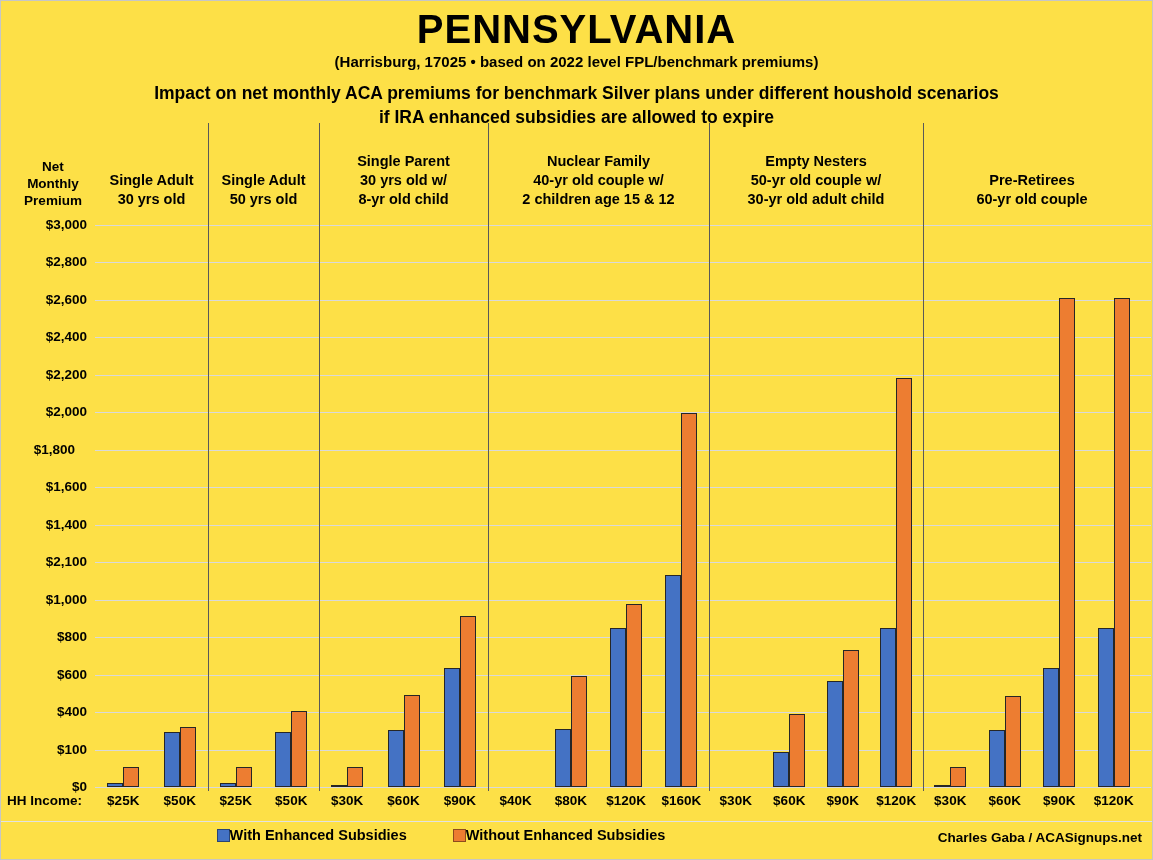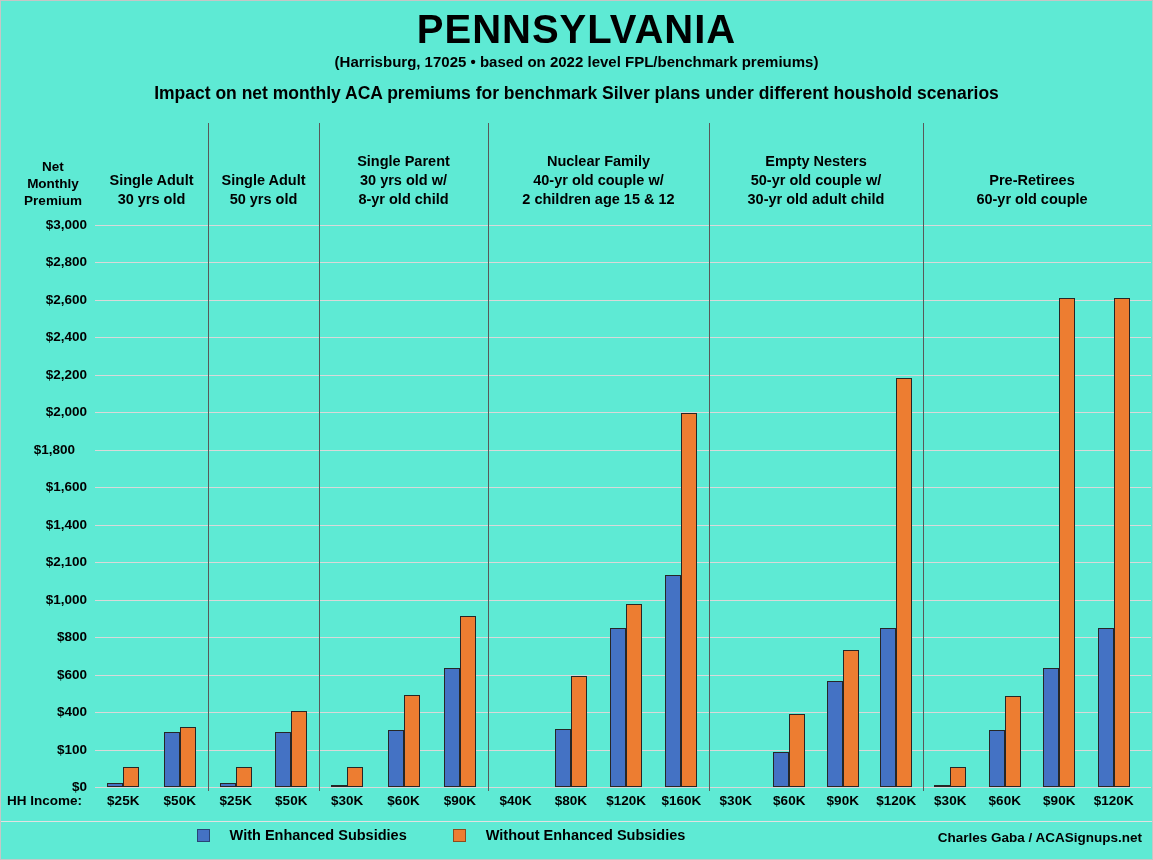--- a/index.html
+++ b/index.html
@@ -1,18 +1,18 @@
 <!DOCTYPE html>
 <html><head>
 <meta charset="utf-8">
 <style>
   html,body{margin:0;padding:0;background:#fff;}
   *{box-sizing:border-box;}
   #canvas{
-    position:relative;width:1153px;height:860px;background:#5eead4;
+    position:relative;width:1153px;height:860px;background:#fde047;
     border:1px solid #c6c6c6;overflow:hidden;
     font-family:"Liberation Sans","DejaVu Sans",sans-serif;color:#000;
   }
   .title{position:absolute;top:6px;left:0;width:100%;text-align:center;
     font-size:40px;font-weight:bold;letter-spacing:1px;}
   .subtitle{position:absolute;top:52px;left:0;width:100%;text-align:center;
     font-size:15px;font-weight:bold;}
   .heading{position:absolute;top:80px;left:0;width:100%;text-align:center;
     font-size:17.5px;font-weight:bold;line-height:24px;}
   .y-axis-title{position:absolute;left:18px;top:146px;width:68px;height:62px;
@@ -25,35 +25,36 @@
   .group-header{position:absolute;display:flex;flex-direction:column;
     justify-content:flex-end;align-items:center;text-align:center;
     font-size:14.5px;font-weight:bold;line-height:19px;}
   .bar{position:absolute;width:16px;}
   .x-label{position:absolute;width:64px;text-align:center;
     font-size:13.5px;font-weight:bold;}
   .hh-income{position:absolute;left:6px;top:792px;width:94px;
     font-size:13.5px;font-weight:bold;}
   .legend{position:absolute;top:826px;left:0;width:880px;
     display:flex;justify-content:center;gap:46px;}
-  .legend-item{display:flex;align-items:center;gap:20px;}
+  .legend-item{display:flex;align-items:center;gap:0;}
   .legend-swatch{width:13px;height:13px;border:1px solid rgba(0,0,0,0.4);}
   .legend-label{font-size:14.5px;font-weight:bold;}
   .credit{position:absolute;top:829px;right:10px;
     font-size:13.5px;font-weight:bold;}
   .plot-bottom-line{position:absolute;left:0;top:820px;width:100%;height:1px;background:#e2e2e2;}
 </style>
 </head>
 <body>
 
 <div id="canvas">
   <div class="title">PENNSYLVANIA</div>
   <div class="subtitle">(Harrisburg, 17025 • based on 2022 level FPL/benchmark premiums)</div>
   <div class="heading">
     <div>Impact on net monthly ACA premiums for benchmark Silver plans under different houshold scenarios</div>
+    <div>if IRA enhanced subsidies are allowed to expire</div>
   </div>
 
   <div class="y-axis-title">Net Monthly Premium</div>
 
   <div id="plot">
       <div class="gridline" style="left: 94px; top: 786px; width: 1056px; background: rgb(217, 217, 217);"></div>
       <div class="tick-label" style="left: 16px; top: 777px;">$0</div>
       <div class="gridline" style="left: 94px; top: 748.533px; width: 1056px; background: rgb(217, 217, 217);"></div>
       <div class="tick-label" style="left: 16px; top: 739.533px;">$100</div>
       <div class="gridline" style="left: 94px; top: 711.067px; width: 1056px; background: rgb(217, 217, 217);"></div>

